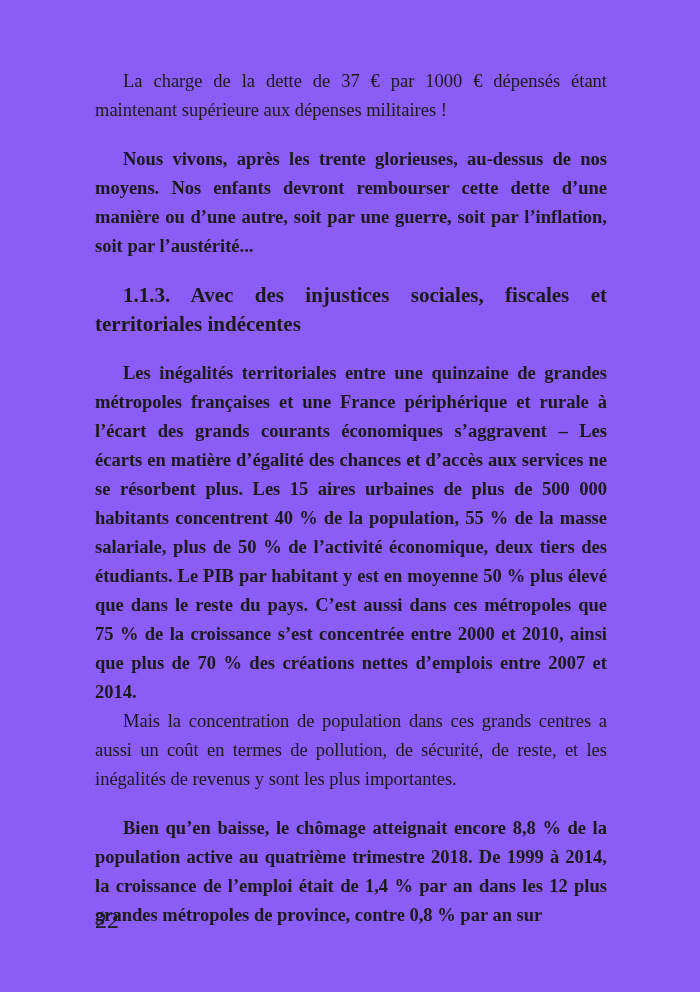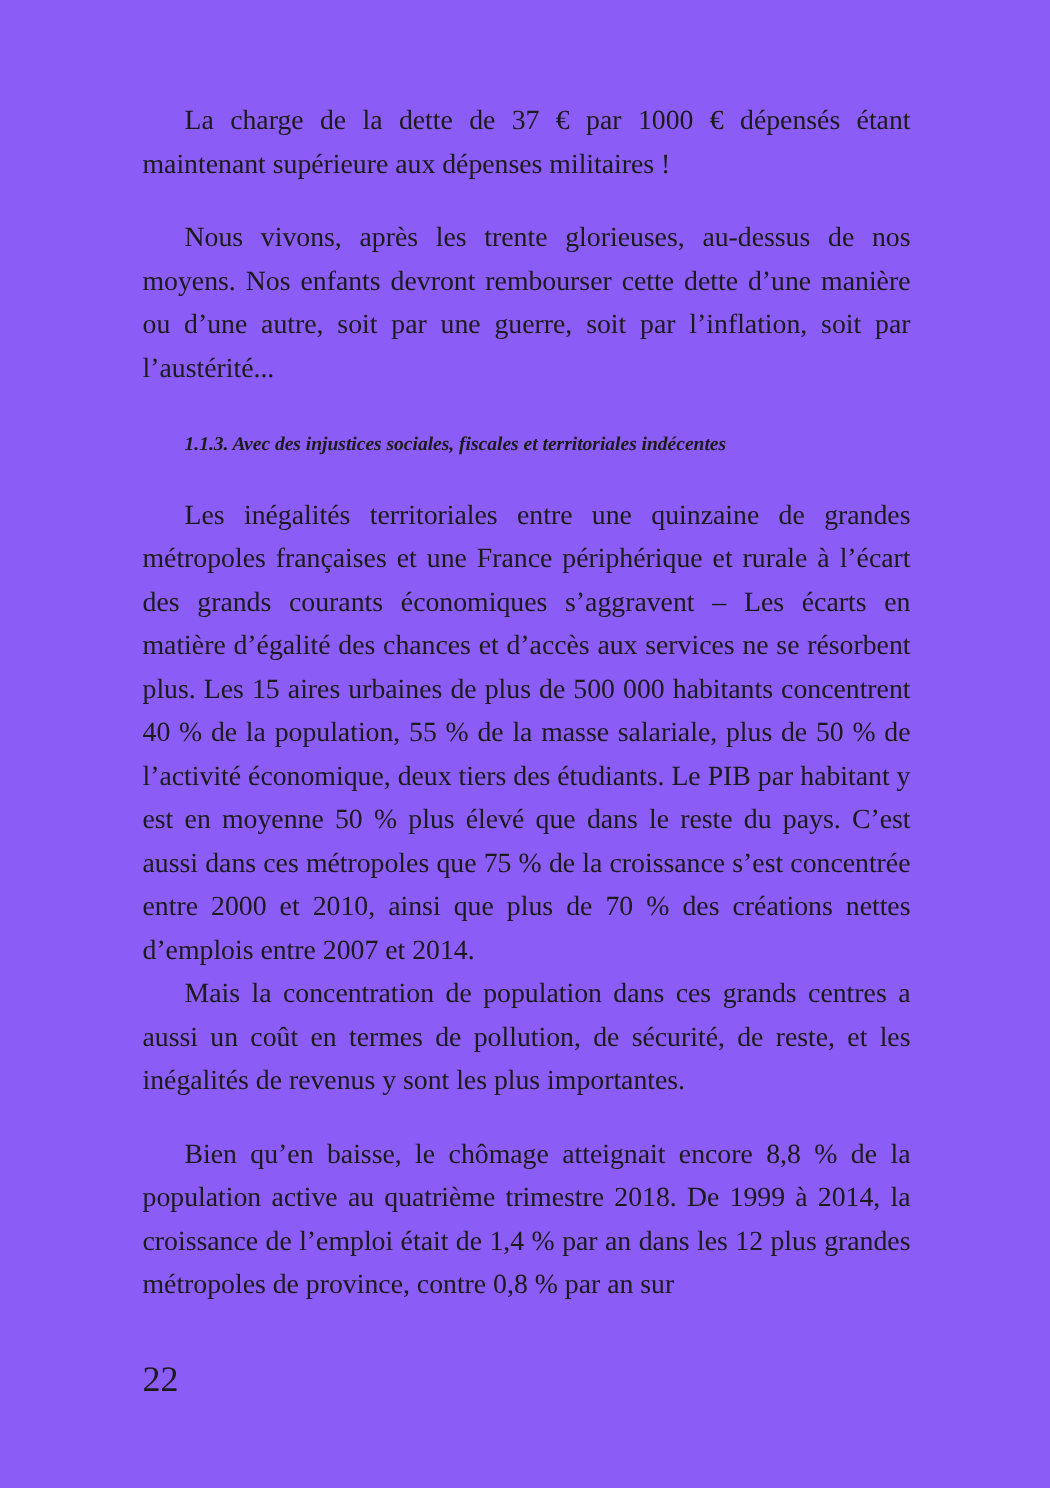--- a/index.html
+++ b/index.html
@@ -29,27 +29,27 @@
     line-height: 29px;
     text-align: justify;
     text-justify: inter-word;
   }
   .para {
     margin: 0;
     text-indent: 28px;
   }
   .gap-above {
     margin-top: 20px;
+    font-weight: bold;
   }
   .section-heading {
     margin: 20px 0 0 0;
-    font-size: 13px;
+    font-size: 21px;
     line-height: 29px;
     font-weight: bold;
-    font-style: italic;
     text-indent: 28px;
     text-align: justify;
   }
   .page-number {
     position: absolute;
     left: 95px;
     top: 908px;
     font-size: 24px;
     line-height: 24px;
   }

